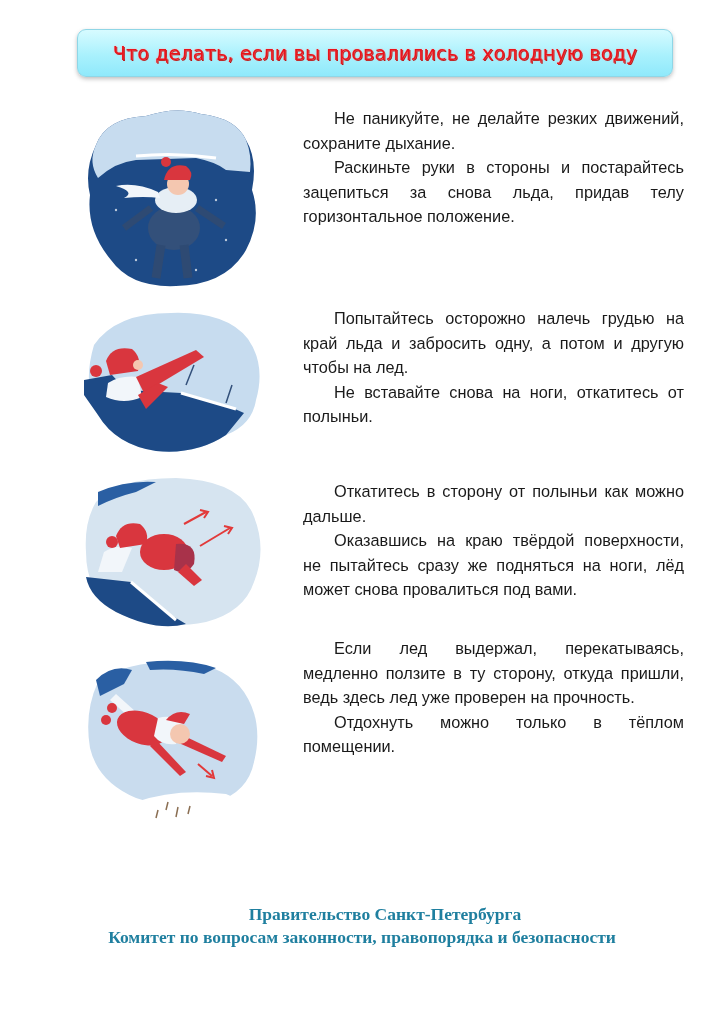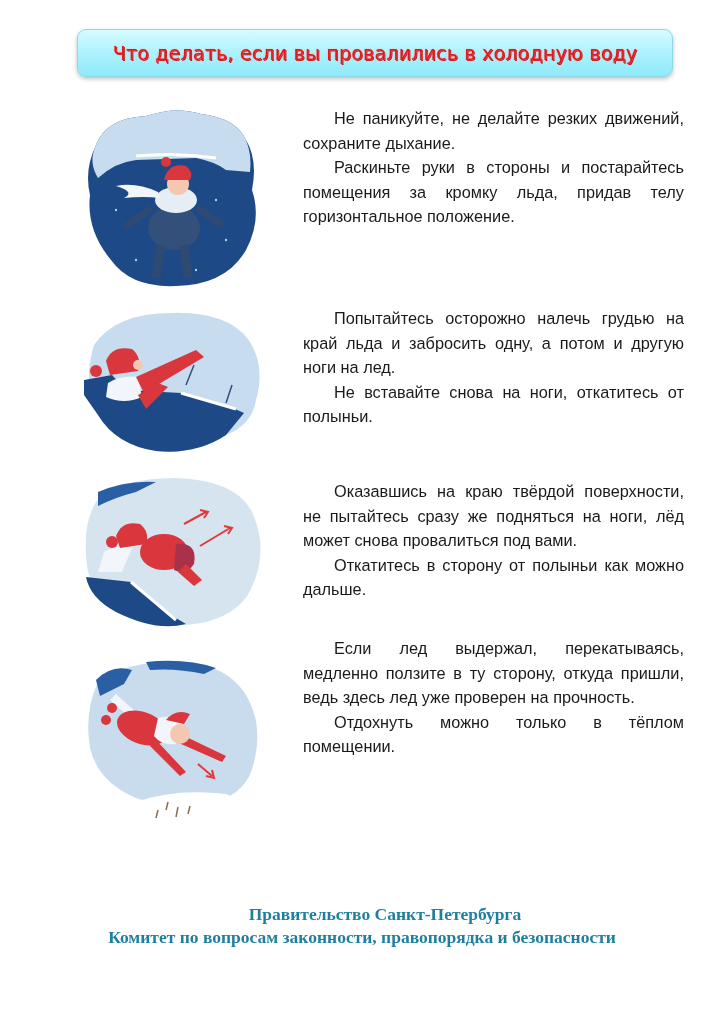--- a/index.html
+++ b/index.html
@@ -56,57 +56,57 @@
   <g fill="#ffffff" opacity="0.7">
       <circle cx="40" cy="110" r="1.2"></circle>
       <circle cx="150" cy="140" r="1.2"></circle>
       <circle cx="60" cy="160" r="1.2"></circle>
       <circle cx="140" cy="100" r="1.2"></circle>
       <circle cx="120" cy="170" r="1.2"></circle>
     </g>
 </svg>
 <div class="text-block" style="top:106px">
   <p>Не паникуйте, не делайте резких движений, сохраните дыхание.</p>
-  <p>Раскиньте руки в стороны и постарайтесь помещения за кромку льда, придав телу горизонтальное положение.</p>
+  <p>Раскиньте руки в стороны и постарайтесь зацепиться за снова льда, придав телу горизонтальное положение.</p>
 </div>
 
 <svg class="illus" style="top:305px" width="196" height="152" viewBox="0 0 196 152">
   <path d="M18 40 Q40 8 95 8 Q150 6 172 34 Q190 60 180 95 Q176 120 150 130 Q120 150 80 146 Q40 140 22 110 Q6 80 18 40Z" fill="#c7dcef"></path>
   <path d="M8 75 L36 70 L50 85 L105 88 L150 100 L168 108 L150 130 Q120 150 80 146 Q40 140 22 110 L8 90Z" fill="#1d4a86"></path>
   <path d="M105 88 L160 104" stroke="#ffffff" stroke-width="3"></path>
   <path d="M110 80 L118 60 M150 98 L156 80" stroke="#33507a" stroke-width="1.5"></path>
   <path d="M32 78 Q45 70 62 72 L66 92 Q48 100 30 92Z" fill="#f2f6fa"></path>
   <path d="M60 72 L120 45 L128 52 L68 88Z" fill="#d9363e"></path>
   <path d="M62 90 L82 78 L92 82 L70 104Z" fill="#d9363e"></path>
   <path d="M30 56 Q36 40 56 44 Q66 52 62 66 L34 70Z" fill="#d9363e"></path>
   <circle cx="20" cy="66" r="6" fill="#d9363e"></circle>
   <circle cx="62" cy="60" r="5" fill="#f4c7b0"></circle>
 </svg>
 <div class="text-block" style="top:306px">
-  <p>Попытайтесь осторожно налечь грудью на край льда и забросить одну, а потом и другую ноги на лед.</p>
+  <p>Попытайтесь осторожно налечь грудью на край льда и забросить одну, а потом и другую чтобы на лед.</p>
   <p>Не вставайте снова на ноги, откатитесь от полыньи.</p>
 </div>
 
 <svg class="illus" style="top:472px" width="196" height="160" viewBox="0 0 196 160">
   <path d="M20 30 Q40 6 100 6 Q160 8 176 40 Q192 75 178 110 Q168 140 130 150 Q80 160 40 140 Q10 120 10 80 Q8 50 20 30Z" fill="#d6e4f0"></path>
   <path d="M22 20 Q50 8 80 10 L60 20 Q40 25 22 34Z" fill="#2a5fa3"></path>
   <path d="M10 105 L55 110 L90 140 L110 152 Q80 160 40 140 Q14 126 10 105Z" fill="#1d4a86"></path>
   <path d="M55 110 L100 148" stroke="#ffffff" stroke-width="3"></path>
   <path d="M28 80 Q40 72 56 76 L46 100 L22 100Z" fill="#f2f6fa"></path>
   <ellipse cx="88" cy="80" rx="24" ry="18" fill="#d9363e"></ellipse>
   <path d="M100 72 Q122 70 118 92 Q110 104 98 98Z" fill="#a8324a"></path>
   <path d="M110 92 L126 108 L118 114 L102 100Z" fill="#d9363e"></path>
   <path d="M40 64 Q46 48 64 52 Q74 60 70 72 L44 76Z" fill="#d9363e"></path>
   <circle cx="36" cy="70" r="6" fill="#d9363e"></circle>
   <path d="M108 52 L130 40 M124 38 L132 40 L128 46" stroke="#e23a3a" stroke-width="2" fill="none"></path>
   <path d="M124 74 L154 56 M148 54 L156 56 L152 62" stroke="#e23a3a" stroke-width="2" fill="none"></path>
 </svg>
 <div class="text-block" style="top:479px">
+  <p>Откатитесь в сторону от полыньи как можно дальше.</p>
   <p>Оказавшись на краю твёрдой поверхности, не пытайтесь сразу же подняться на ноги, лёд может снова провалиться под вами.</p>
-  <p>Откатитесь в сторону от полыньи как можно дальше.</p>
 </div>
 
 <svg class="illus" style="top:652px" width="196" height="172" viewBox="0 0 196 172">
   <path d="M22 30 Q50 8 110 10 Q150 14 168 40 Q188 70 178 110 Q172 140 140 150 Q100 160 60 146 Q22 130 14 96 Q8 60 22 30Z" fill="#c9dcee"></path>
   <path d="M20 28 Q36 12 56 18 L48 32 Q36 38 24 44Z" fill="#2a5fa3"></path>
   <path d="M70 10 Q110 6 140 16 L128 22 Q100 16 74 18Z" fill="#2a5fa3"></path>
   <path d="M60 150 Q100 136 150 142 Q172 150 170 172 L60 172Z" fill="#ffffff"></path>
   <path d="M40 42 L60 60 L52 64 L34 48Z" fill="#f2f6fa"></path>
   <ellipse cx="66" cy="76" rx="26" ry="16" fill="#d9363e" transform="rotate(20 66 76)"></ellipse>
   <path d="M80 88 L110 120 L104 124 L74 94Z" fill="#d9363e"></path>

